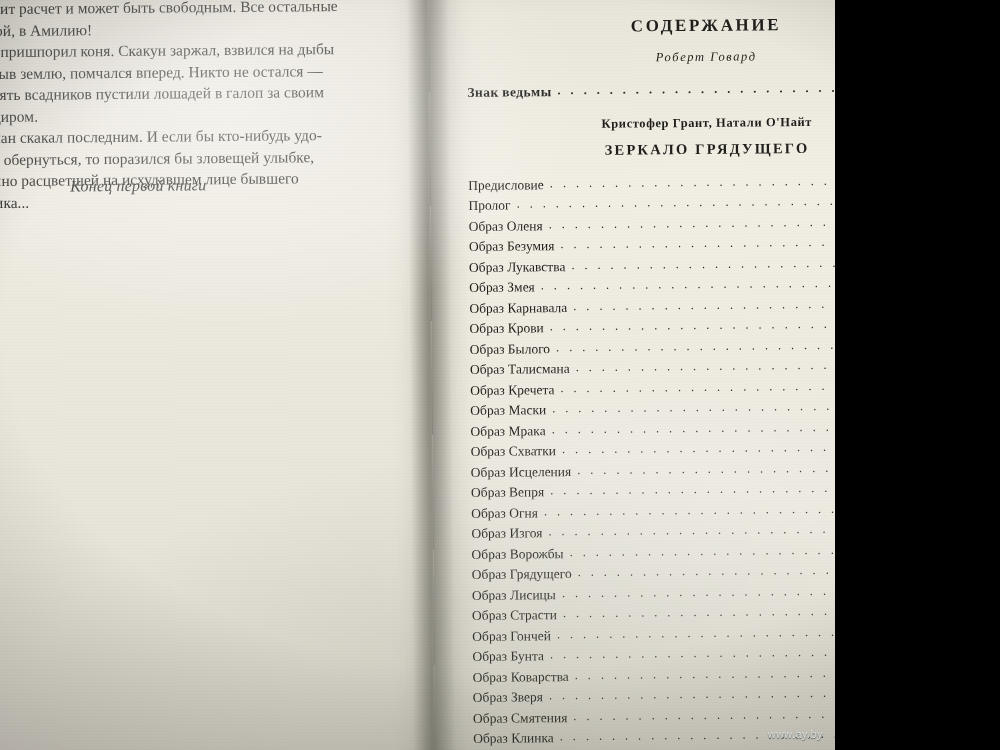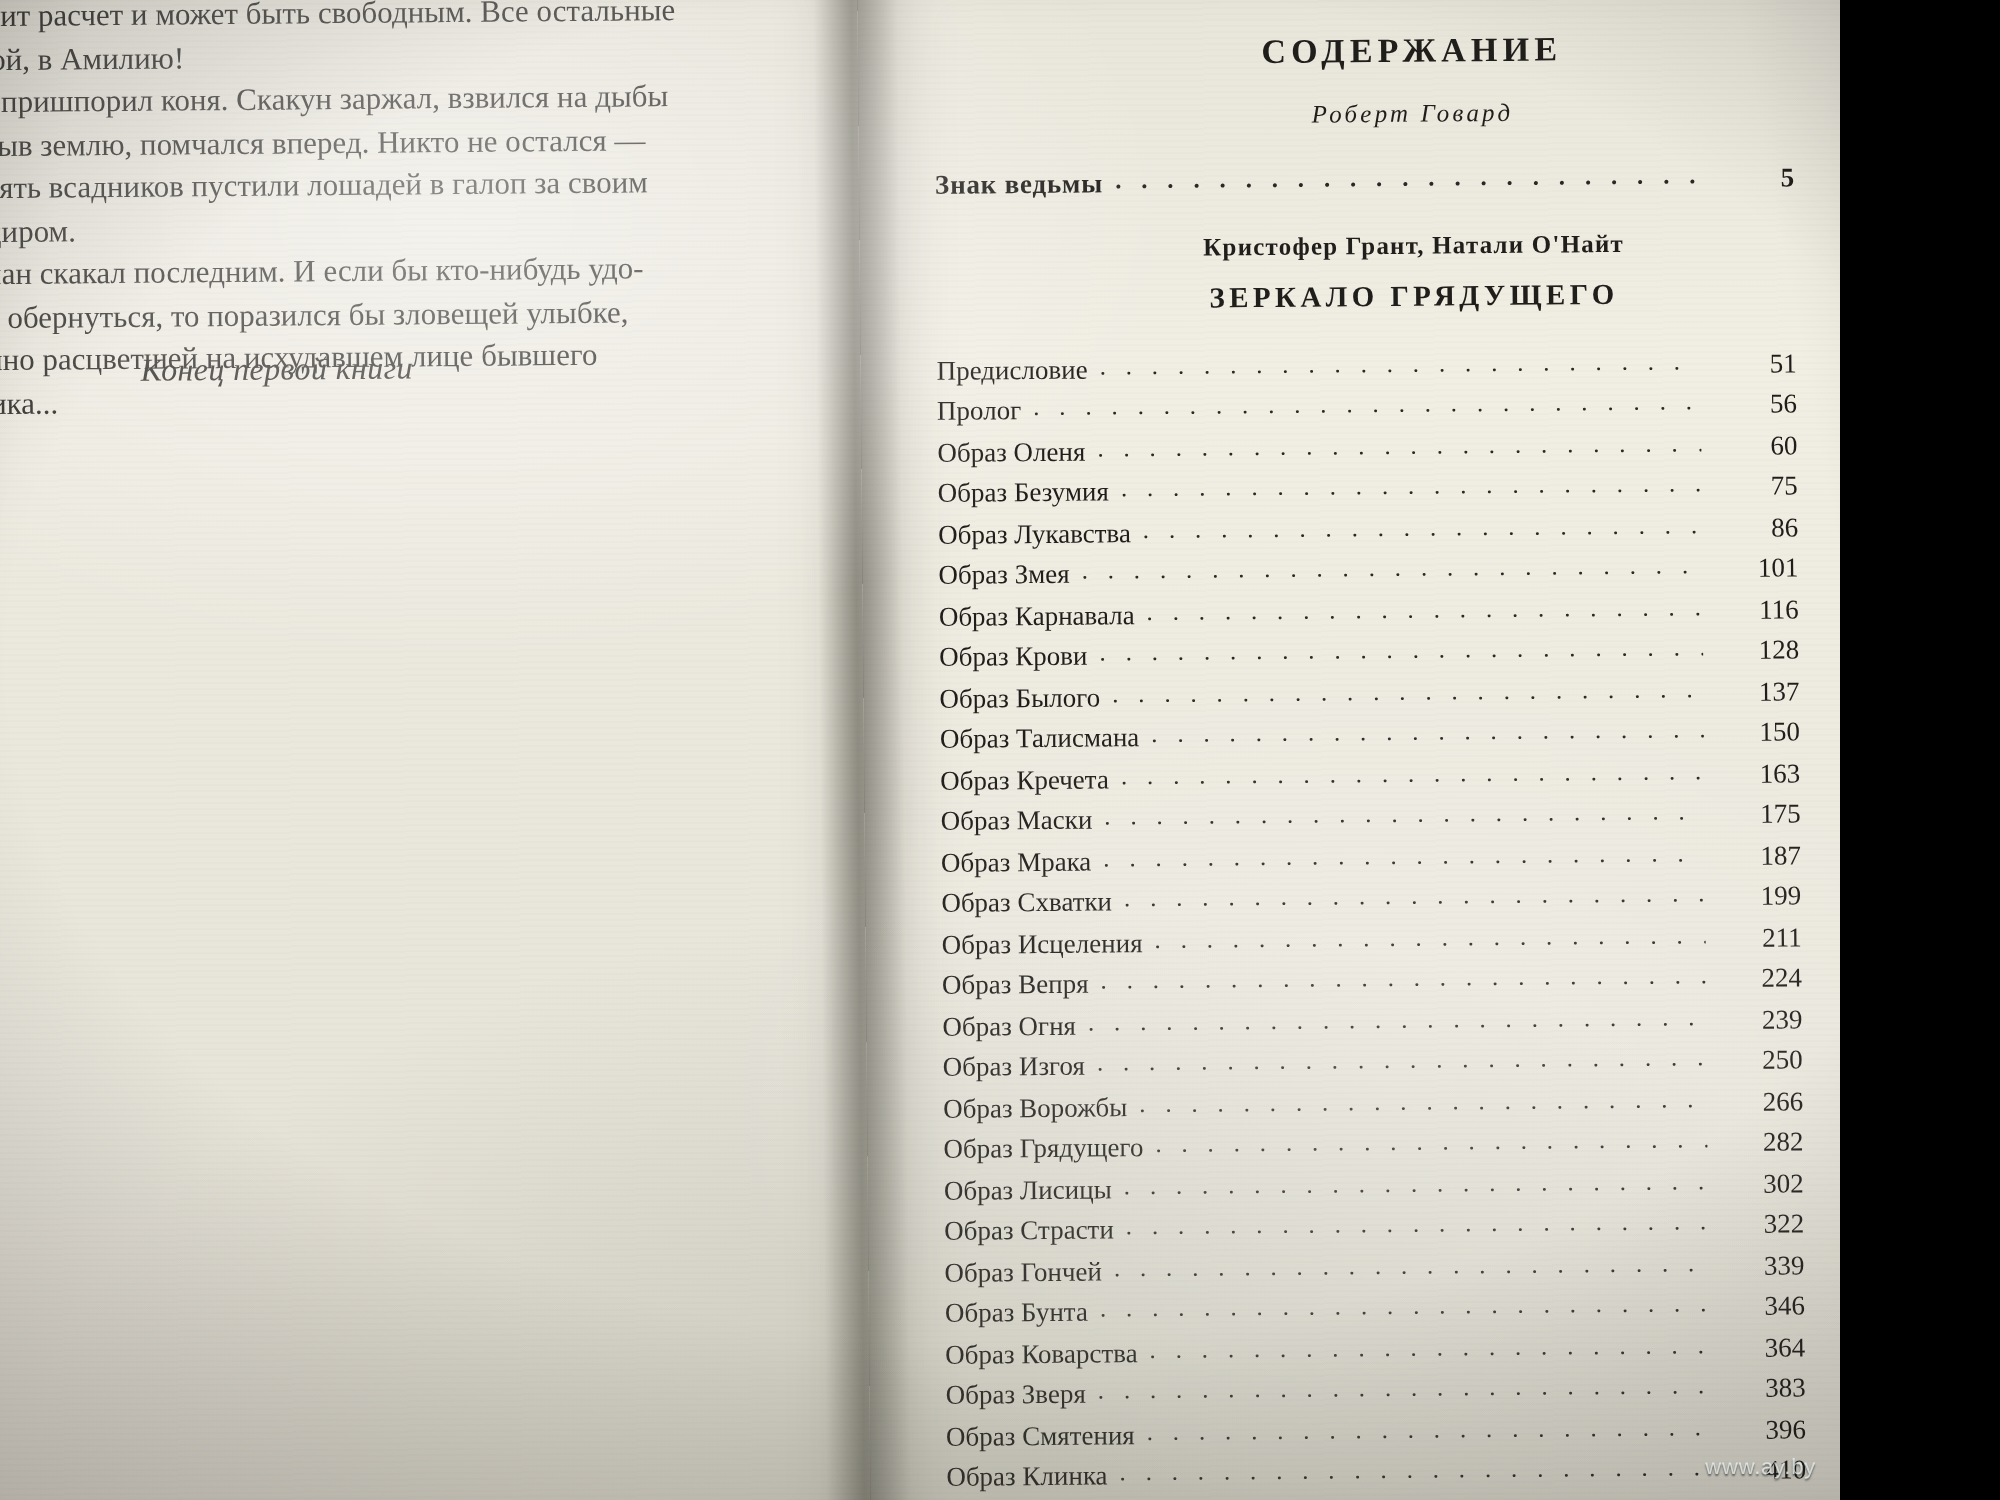--- a/index.html
+++ b/index.html
@@ -2,21 +2,21 @@
 <html><head>
 <meta charset="utf-8">
 <style>
   html, body {
     margin: 0;
     padding: 0;
     background: #000;
   }
   #page {
     position: relative;
-    width: 920px;
+    width: 835px;
     height: 750px;
     overflow: hidden;
     font-family: "Liberation Serif", serif;
     background: #0f6f78;
     text-decoration: underline;
   }
 
   
   .bg-base {
     position: absolute;

